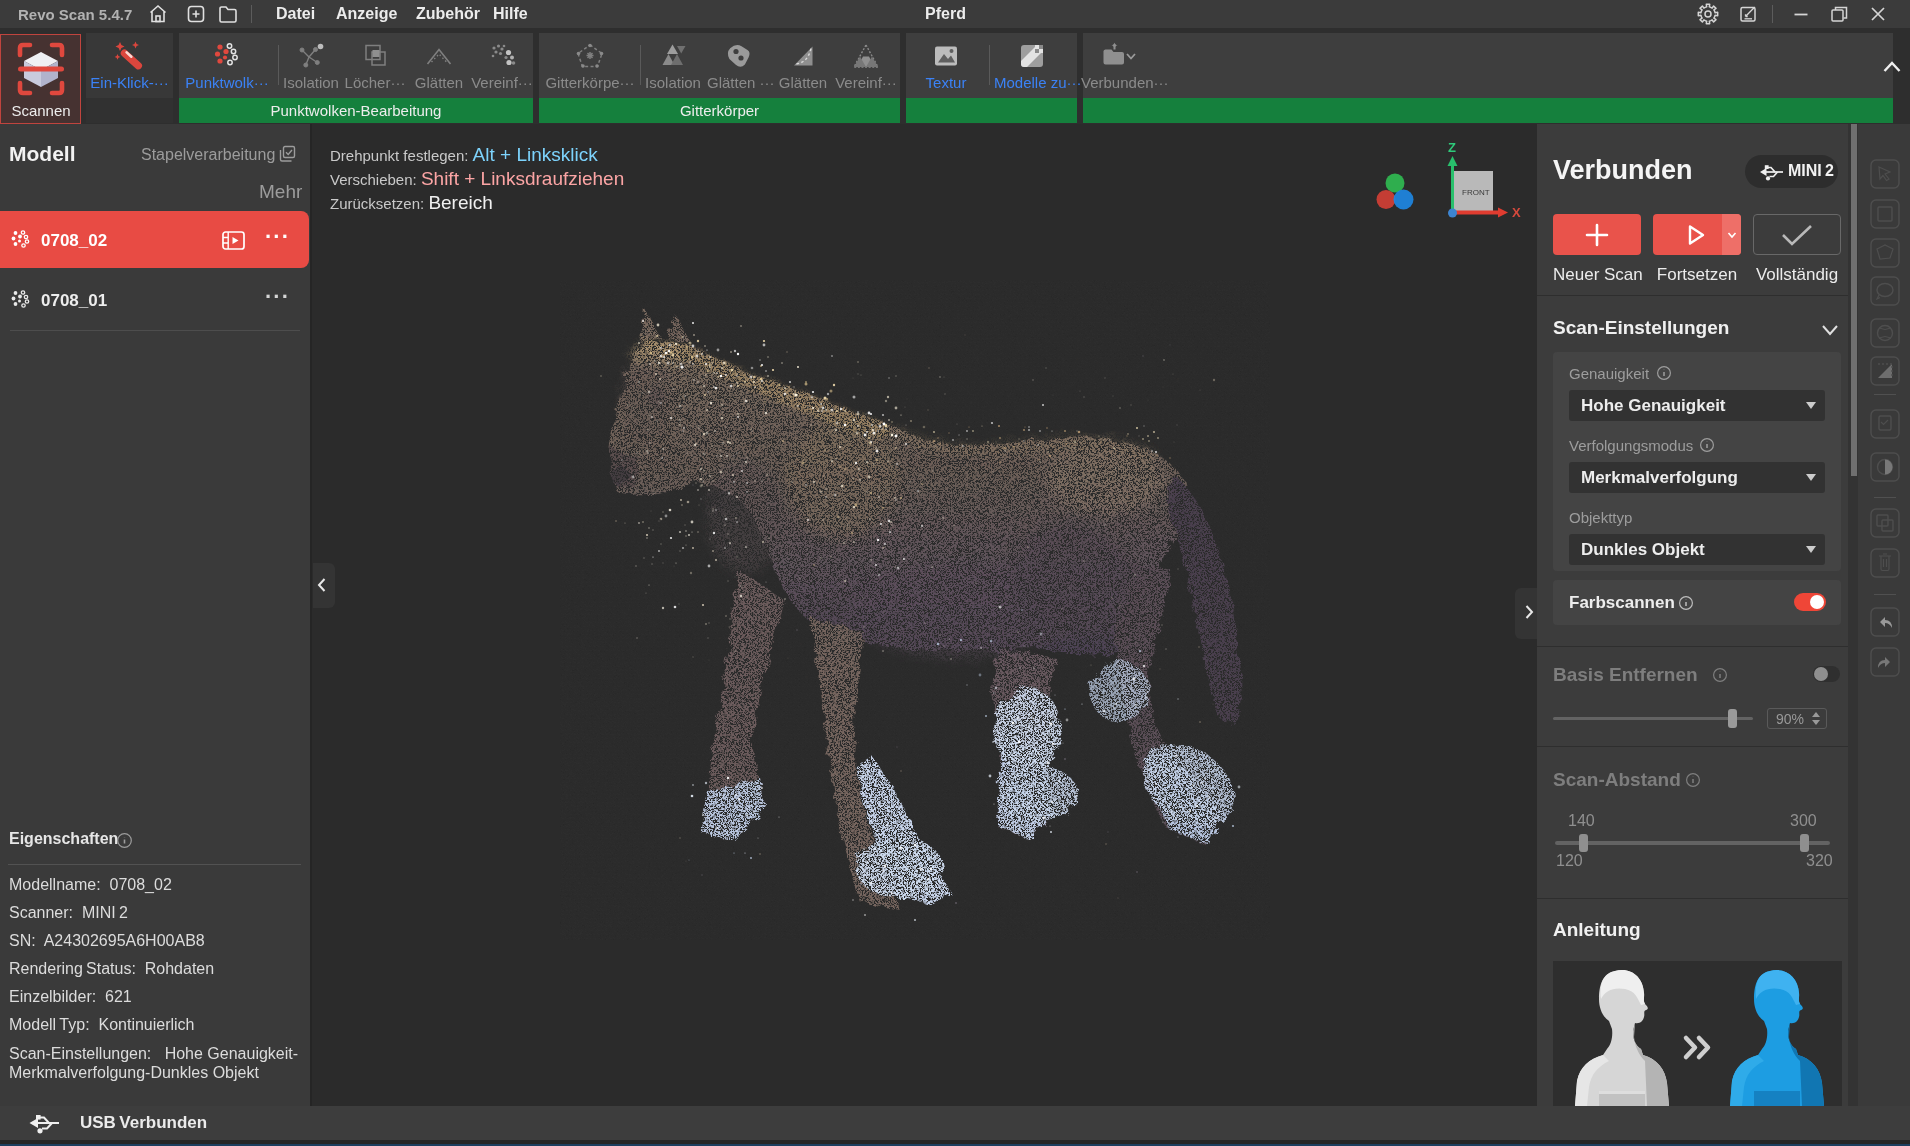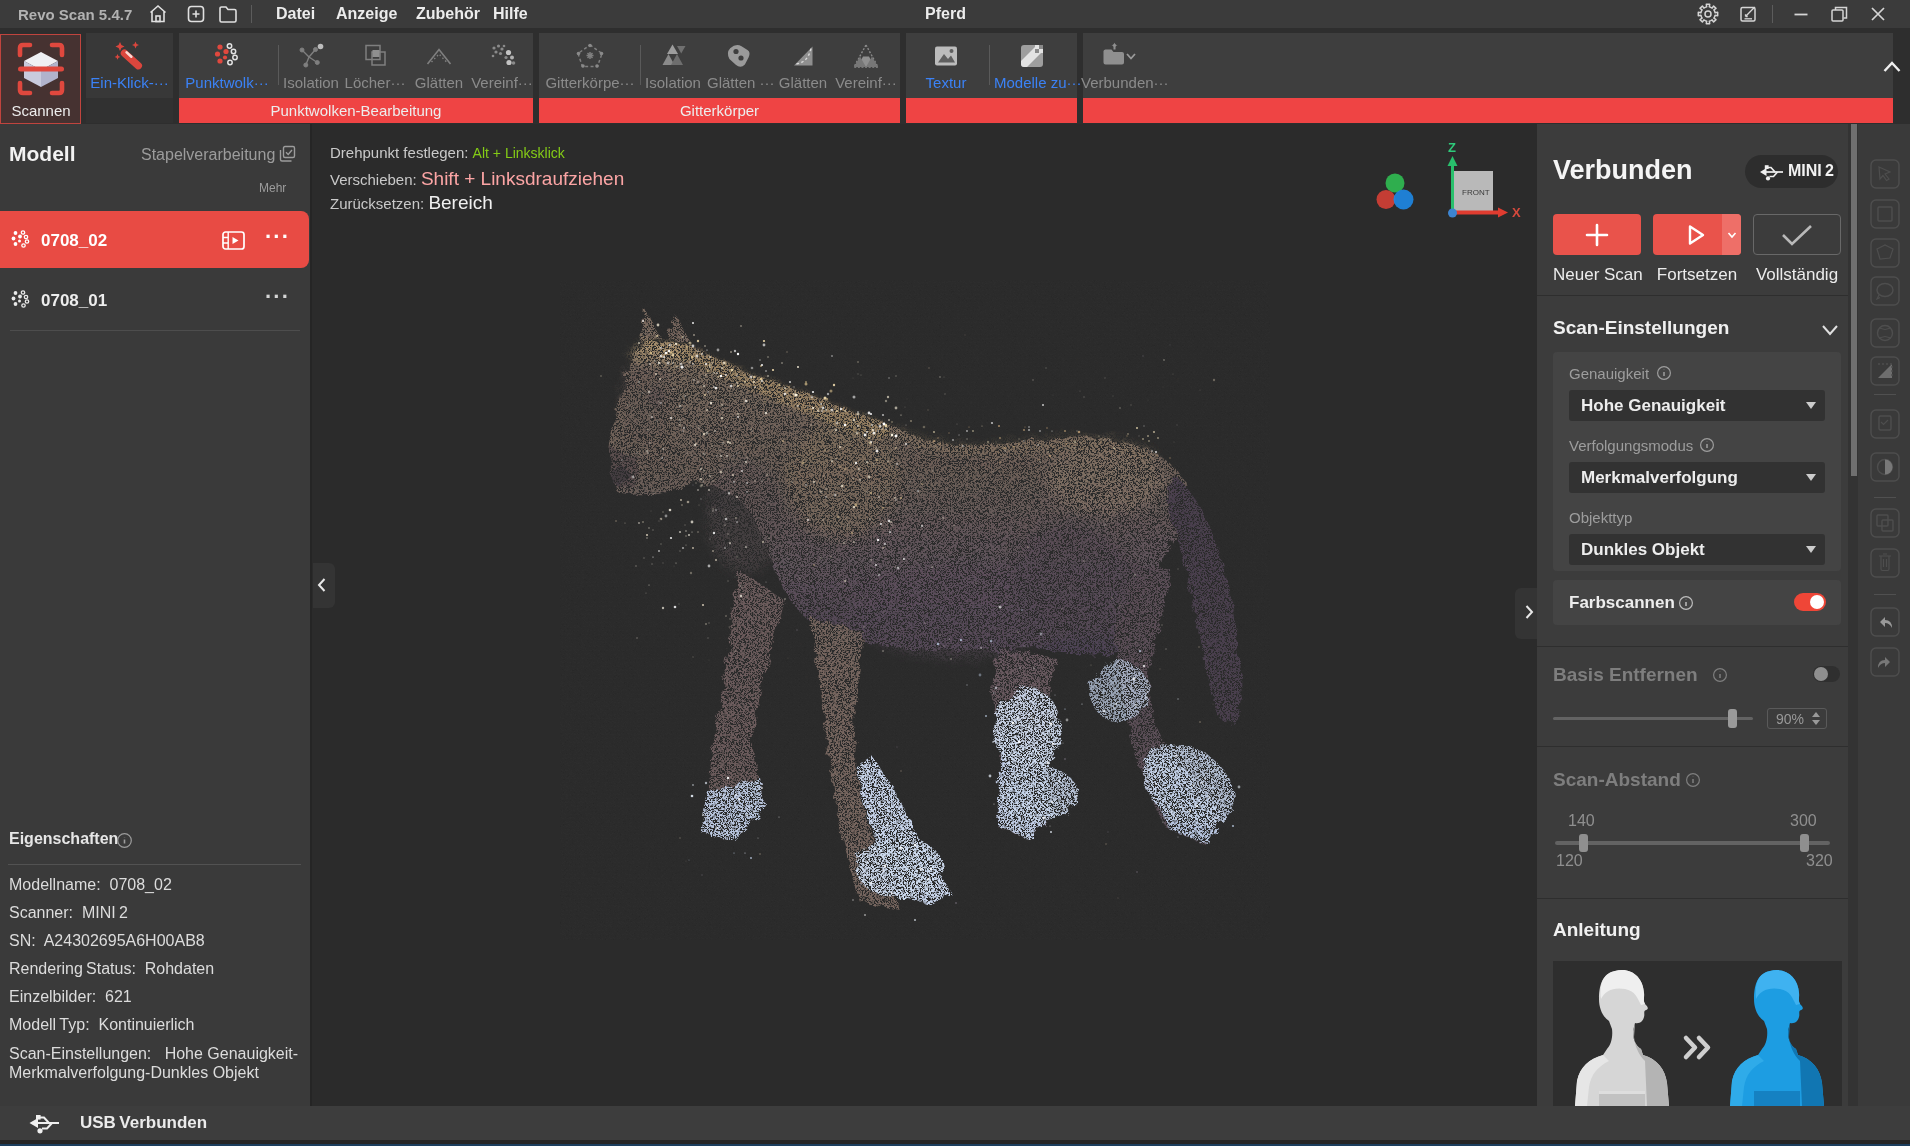--- a/index.html
+++ b/index.html
@@ -8,21 +8,21 @@
 .abs { position:absolute; }
 #stage { position:relative; width:1910px; height:1146px; }
 
 
 #titlebar { left:0; top:0; width:1910px; height:28px; background:#3b3b3b; }
 .menuitem { top:5px; font-size:16px; font-weight:600; color:#ececec; }
 
 
 #toolbar { left:0; top:28px; width:1910px; height:96px; background:#2e2e2e; }
 .tbgroup { height:65px; background:#3e3e3e; }
-.tbstrip { height:25px; background:#ef4444; color:#ededed; font-size:15px;
+.tbstrip { height:25px; background:#15803d; color:#ededed; font-size:15px;
   text-align:center; line-height:25px; font-weight:400;}
 .tbitem { top:41px; text-align:center; }
 .tbitem svg { display:block; margin:0 auto; }
 .tbitem .lbl { font-size:15px; color:#3b82f6; margin-top:3px; white-space:nowrap; }
 .tbitem.dis .lbl { color:#8b8b8b; }
 
 
 #leftpanel { left:0; top:124px; width:310px; height:982px; background:#3a3a3a; }
 
 
@@ -285,21 +285,21 @@
   </svg>
 
   <div class="abs" id="leftpanel"></div>
   <div class="abs" style="left:9px;top:142px;font-size:21px;font-weight:600;color:#f2f2f2;">Modell</div>
   <div class="abs" style="left:141px;top:146px;font-size:16px;color:#9c9c9c;">Stapelverarbeitung</div>
   <svg class="abs" style="left:278px;top:145px" width="18" height="18" viewBox="0 0 18 18" fill="none" stroke="#9c9c9c" stroke-width="1.4">
     <rect x="5.5" y="1.5" width="11" height="11" rx="1.5"></rect>
     <path d="M2.5 5 v9.5 A1.5 1.5 0 0 0 4 16 h9.5"></path>
     <path d="M8 7.2 l2.2 2.2 L14 5"></path>
   </svg>
-  <div class="abs" style="left:259px;top:181px;font-size:12px;color:#9c9c9c;">Mehr</div>
+  <div class="abs" style="left:259px;top:181px;font-size:19px;color:#9c9c9c;">Mehr</div>
 
   <div class="abs" style="left:0px;top:211px;width:309px;height:57px;background:#e84b44;border-radius:0 8px 8px 0;"></div>
   <svg class="abs" style="left:10px;top:229px" width="22" height="22" viewBox="0 0 22 22">
     <g fill="#ffffff">
         <circle cx="5.5" cy="4" r="1.9"></circle>
         <circle cx="3.5" cy="9.5" r="1.9"></circle>
         <circle cx="5.5" cy="15" r="1.9"></circle>
         <circle cx="10" cy="7.5" r="1.9"></circle>
         <circle cx="9.5" cy="12" r="1.5"></circle>
       </g>
@@ -350,21 +350,21 @@
   <div class="abs" style="left:9px;top:904px;font-size:16px;color:#dcdcdc;">Scanner:&nbsp; MINI 2</div>
   <div class="abs" style="left:9px;top:932px;font-size:16px;color:#dcdcdc;">SN:&nbsp; A24302695A6H00AB8</div>
   <div class="abs" style="left:9px;top:960px;font-size:16px;color:#dcdcdc;">Rendering Status:&nbsp; Rohdaten</div>
   <div class="abs" style="left:9px;top:988px;font-size:16px;color:#dcdcdc;">Einzelbilder:&nbsp; 621</div>
   <div class="abs" style="left:9px;top:1016px;font-size:16px;color:#dcdcdc;">Modell Typ:&nbsp; Kontinuierlich</div>
   <div class="abs" style="left:9px;top:1045px;font-size:16px;color:#dcdcdc;">Scan-Einstellungen:&nbsp;&nbsp; Hohe&nbsp;Genauigkeit-</div>
   <div class="abs" style="left:9px;top:1064px;font-size:16px;color:#dcdcdc;">Merkmalverfolgung-Dunkles&nbsp;Objekt</div>
 
   <div class="abs" id="viewport"></div>
 
-  <div class="abs" style="left:330px;top:144px;font-size:15px;color:#c9c9c9;">Drehpunkt festlegen: <span style="font-size:14px;color:#84cc16;">Alt + Linksklick</span></div>
+  <div class="abs" style="left:330px;top:144px;font-size:15px;color:#c9c9c9;">Drehpunkt festlegen: <span style="font-size:19px;color:#7dd3fc;">Alt + Linksklick</span></div>
   <div class="abs" style="left:330px;top:168px;font-size:15px;color:#c9c9c9;">Verschieben: <span style="font-size:19px;color:#fca5a5;">Shift + Linksdraufziehen</span></div>
   <div class="abs" style="left:330px;top:192px;font-size:15px;color:#c9c9c9;">Zurücksetzen: <span style="font-size:19px;color:#f0f0f0;">Bereich</span></div>
 
   <svg class="abs" style="left:1374px;top:171px" width="42" height="42" viewBox="0 0 42 42">
     <circle cx="21" cy="12" r="9.5" fill="#2fae4e"></circle>
     <circle cx="12" cy="28.5" r="9.5" fill="#cc3e35" fill-opacity="0.95"></circle>
     <circle cx="29.5" cy="28.5" r="10" fill="#1e88e5" fill-opacity="0.9"></circle>
   </svg>
 
   <svg class="abs" style="left:1436px;top:136px" width="90" height="84" viewBox="0 0 90 84">

